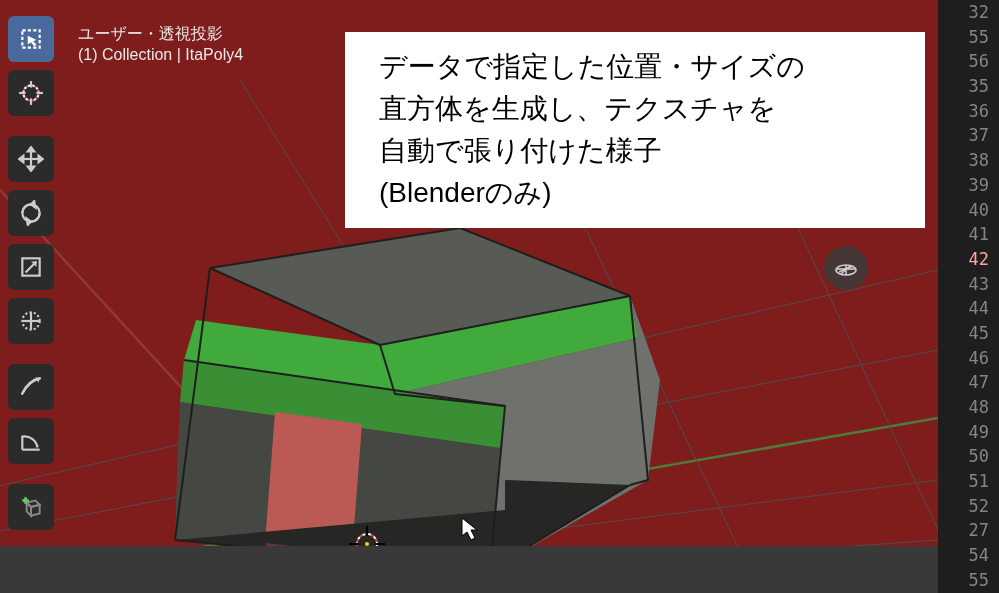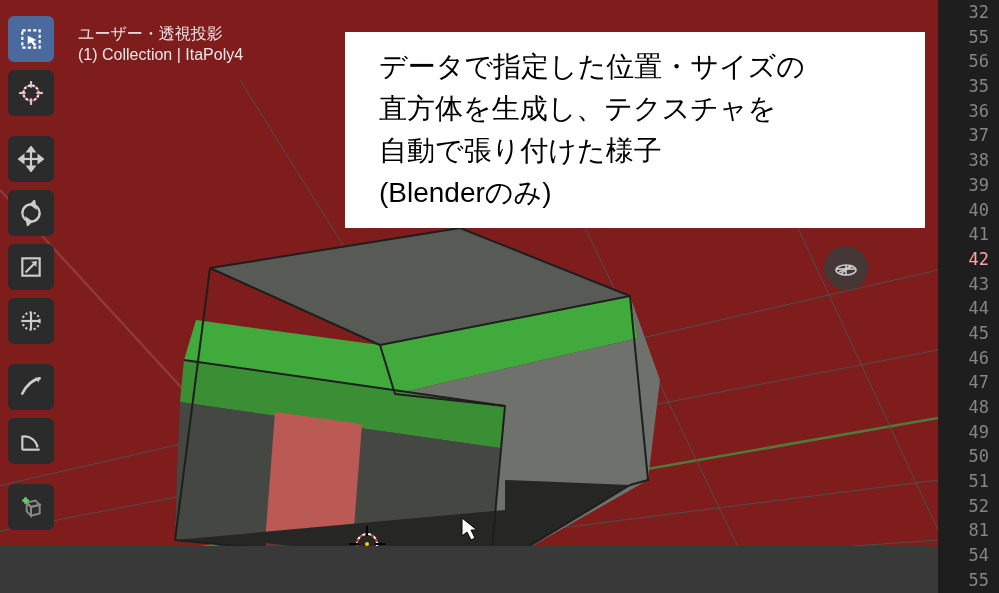--- a/index.html
+++ b/index.html
@@ -320,17 +320,17 @@
     <div class="gutter-line">43</div>
     <div class="gutter-line">44</div>
     <div class="gutter-line">45</div>
     <div class="gutter-line">46</div>
     <div class="gutter-line">47</div>
     <div class="gutter-line">48</div>
     <div class="gutter-line">49</div>
     <div class="gutter-line">50</div>
     <div class="gutter-line">51</div>
     <div class="gutter-line">52</div>
-    <div class="gutter-line">81</div>
+    <div class="gutter-line">27</div>
     <div class="gutter-line">54</div>
     <div class="gutter-line">55</div>
     <div class="gutter-line">56</div>
   </div>
 
 </body></html>

